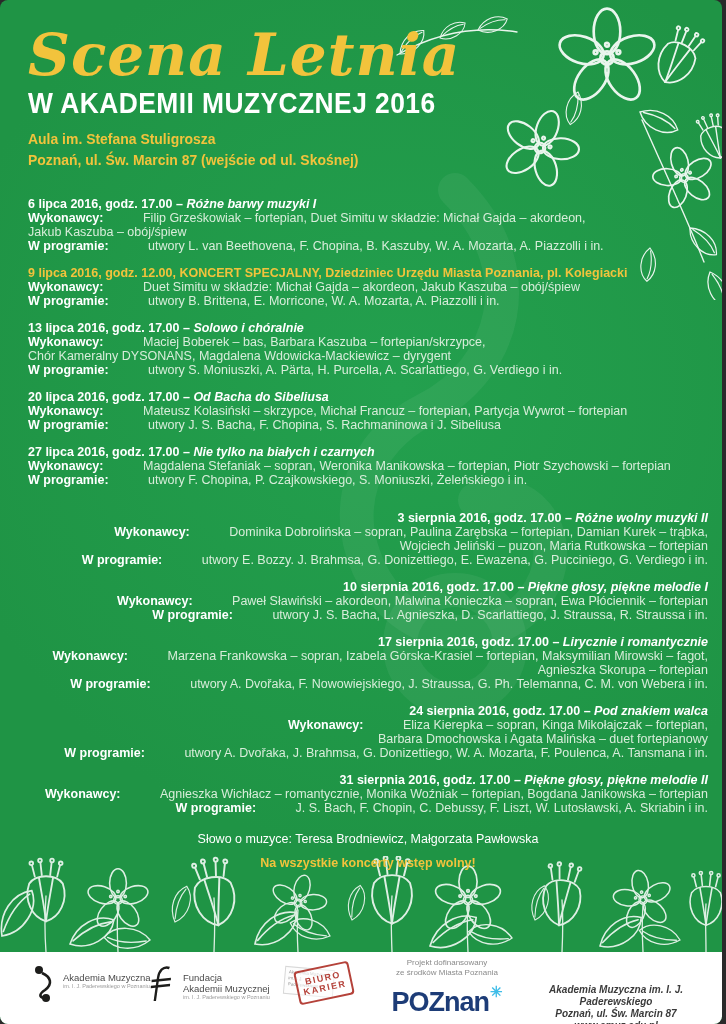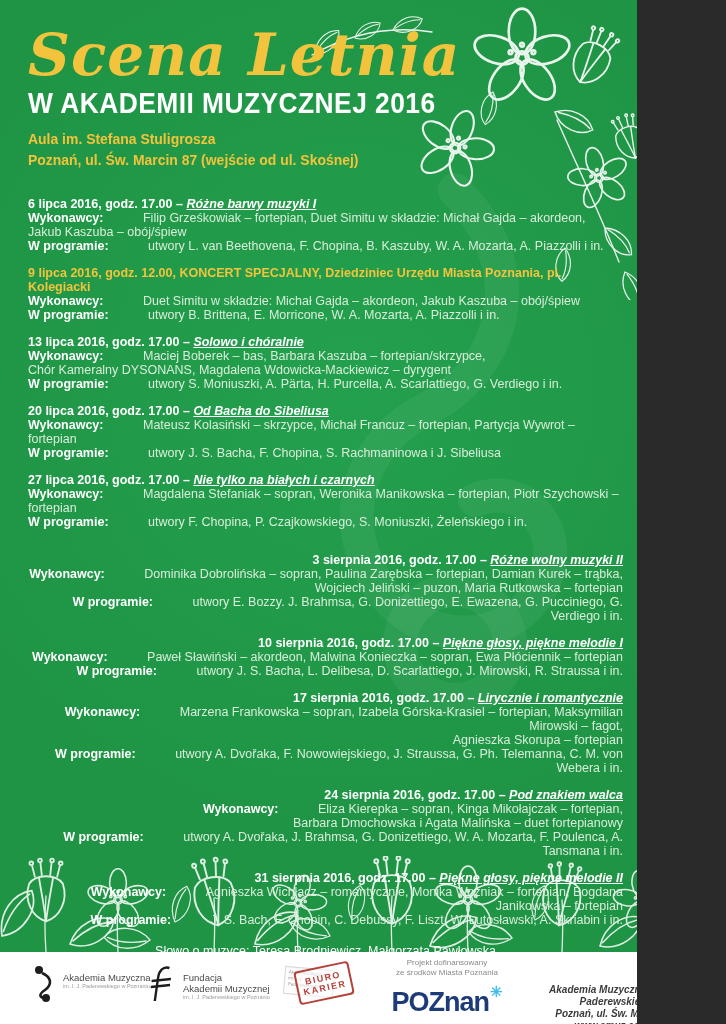--- a/index.html
+++ b/index.html
@@ -2,42 +2,43 @@
 <html><head>
 <meta charset="utf-8">
 <style>
   :root{
     --green:#1f9445; --green-hi:#23a04e;
     --yellow:#f2c33c; --body:#d8edda;
     --navy:#1d3c77; --cyan:#3fbde8; --stamp:#b5423a;
   }
   html,body{margin:0;padding:0;background:#2a2a2a;}
   .poster{
-    position:relative;width:637px;height:1024px;overflow:hidden;
+    position:relative;width:722px;height:1024px;overflow:hidden;
     background:radial-gradient(circle at 55% 38%, var(--green-hi) 0%, var(--green) 62%);
     font-family:"Liberation Sans",sans-serif;
+    border-radius:8px;
   }
   svg.deco{position:absolute;pointer-events:none;}
   
   .header{position:absolute;top:24px;left:28px;z-index:3;}
   .title-script{
     font-family:"DejaVu Serif",serif;font-style:italic;font-weight:bold;
     font-size:58px;line-height:62px;color:var(--yellow);letter-spacing:1px;white-space:nowrap;
   }
   .title-caps{
     font-weight:bold;font-size:30px;line-height:34px;color:#fff;letter-spacing:.5px;
     transform:scaleX(.88);transform-origin:left;white-space:nowrap;
   }
   .venue-block{margin-top:8px;transform:scaleX(.93);transform-origin:left;}
   .venue,.address{font-weight:bold;font-size:15px;line-height:21px;color:var(--yellow);white-space:nowrap;}
   
   .concerts{position:absolute;top:197px;left:28px;right:14px;z-index:3;}
   .concert{font-size:12.5px;line-height:14px;color:var(--body);margin-bottom:13px;}
   .concert .head{color:#fff;font-weight:bold;}
-  .concert .head .title{font-style:italic;text-decoration:underline;}
+  .concert .head .title{font-style:italic;}
   .concert.special .head{color:var(--yellow);}
   .concert .label{color:#fff;font-weight:bold;}
   .concert .pre{white-space:pre-line;margin-left:36px;}
   .concert.right{text-align:right;}
   .extra-top{margin-top:24px;}
   .closing{margin-top:17px;text-align:center;font-size:12.5px;line-height:14px;}
   .word-music{color:#fff;font-weight:normal;text-align:center;}
   .free-entry{margin-top:10px;color:var(--yellow);font-weight:bold;}
   
   .footerbar{position:absolute;left:0;bottom:0;width:726px;height:72px;background:#fff;z-index:4;}
@@ -212,21 +213,21 @@
     <div class="concert right extra-top">
       <div class="head"><span>3 sierpnia 2016, godz. 17.00 – </span><span class="title">Różne wolny muzyki II</span></div>
       <div><span class="label">Wykonawcy:</span> <span class="pre">Dominika Dobrolińska – sopran, Paulina Zarębska – fortepian, Damian Kurek – trąbka,
 Wojciech Jeliński – puzon, Maria Rutkowska – fortepian</span></div>
       <div><span class="label">W programie:</span> <span class="pre">utwory E. Bozzy. J. Brahmsa, G. Donizettiego, E. Ewazena, G. Pucciniego, G. Verdiego i in.</span></div>
     </div>
 
     <div class="concert right">
       <div class="head"><span>10 sierpnia 2016, godz. 17.00 – </span><span class="title">Piękne głosy, piękne melodie I</span></div>
       <div><span class="label">Wykonawcy:</span> <span class="pre">Paweł Sławiński – akordeon, Malwina Konieczka – sopran, Ewa Płóciennik – fortepian</span></div>
-      <div><span class="label">W programie:</span> <span class="pre">utwory J. S. Bacha, L. Delibesa, D. Scarlattiego, J. Mirowski, R. Straussa i in.</span></div>
+      <div><span class="label">W programie:</span> <span class="pre">utwory J. S. Bacha, L. Agnieszka, D. Scarlattiego, J. Straussa, R. Straussa i in.</span></div>
     </div>
 
     <div class="concert right">
       <div class="head"><span>17 sierpnia 2016, godz. 17.00 – </span><span class="title">Lirycznie i romantycznie</span></div>
       <div><span class="label">Wykonawcy:</span> <span class="pre">Marzena Frankowska – sopran, Izabela Górska-Krasiel – fortepian, Maksymilian Mirowski – fagot,
 Agnieszka Skorupa – fortepian</span></div>
       <div><span class="label">W programie:</span> <span class="pre">utwory A. Dvořaka, F. Nowowiejskiego, J. Straussa, G. Ph. Telemanna, C. M. von Webera i in.</span></div>
     </div>
 
     <div class="concert right">

